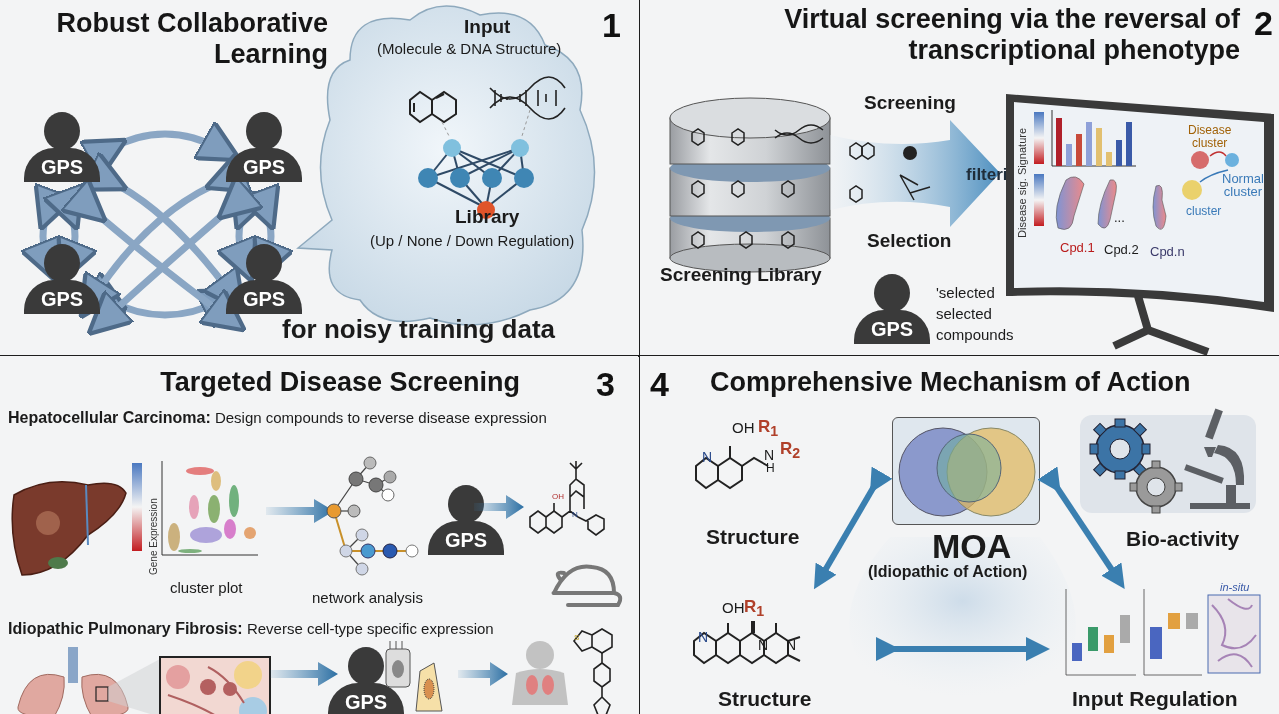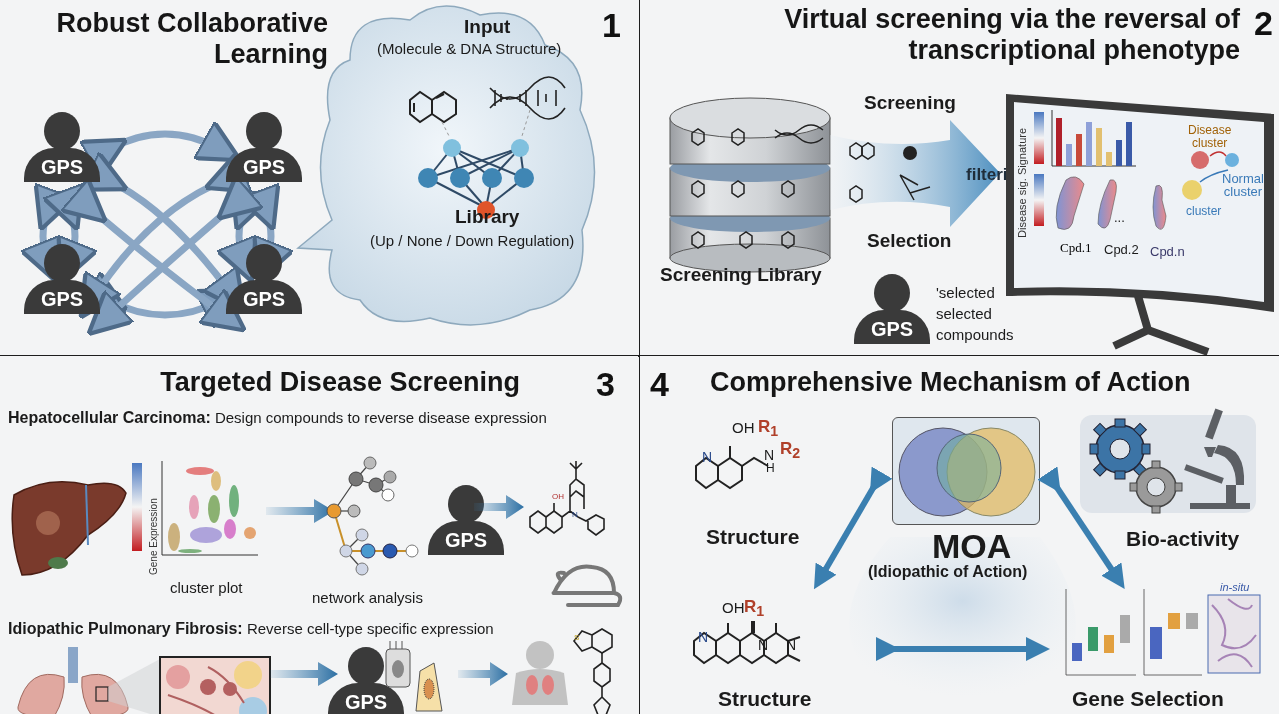--- a/index.html
+++ b/index.html
@@ -119,20 +119,21 @@
     <circle cx="28" cy="108" r="10" fill="#3f86b4"></circle>
     <circle cx="60" cy="108" r="10" fill="#3f86b4"></circle>
     <circle cx="92" cy="108" r="10" fill="#3f86b4"></circle>
     <circle cx="124" cy="108" r="10" fill="#3f86b4"></circle>
     <circle cx="86" cy="140" r="9" fill="#e0542a"></circle>
   </svg>
 
   <div class="lbl bold" style="left:455px;top:206px;font-size:19px;">Library</div>
   <div class="lbl" style="left:370px;top:232px;font-size:15px;">(Up / None / Down Regulation)</div>
 
+  <div class="lbl bold" style="left:282px;top:314px;font-size:26px;">for noisy training data</div>
 </div>
 
 <div class="panel" id="p2">
   <div class="title abs" style="left:100px;top:4px;width:500px;">
     <div>Virtual screening via the reversal of</div>
     <div>transcriptional phenotype</div>
   </div>
   <div class="num" style="left:614px;top:4px;">2</div>
 
   <svg width="180" height="180" style="left:20px;top:88px;">
@@ -227,21 +228,21 @@
     <path d="M192,48 Q202,40 208,48" stroke="#c03030" stroke-width="1.5" fill="none"></path>
     <path d="M210,62 Q192,66 182,74" stroke="#3a7ab8" stroke-width="1.5" fill="none"></path>
   </svg>
   <div class="lbl" style="left:376px;top:112px;font-size:11px;transform:rotate(-90deg);transform-origin:left top;top:238px;color:#333;">Disease sig.  Signature</div>
   <div class="lbl" style="left:548px;top:124px;font-size:12px;color:#a16207;line-height:13px;text-align:center;white-space:pre;">Disease
 cluster</div>
   <div class="lbl" style="left:582px;top:172px;font-size:13px;color:#3a7ab8;line-height:13px;text-align:center;white-space:pre;">Normal
 cluster</div>
   <div class="lbl" style="left:546px;top:204px;font-size:12px;color:#3a7ab8;">cluster</div>
   <div class="lbl" style="left:474px;top:210px;font-size:13px;">...</div>
-  <div class="lbl" style="left:420px;top:240px;font-size:13px;color:#000000;font-family:Liberation Serif, serif;">Cpd.1</div>
+  <div class="lbl" style="left:420px;top:240px;font-size:13px;color:#b91c1c;">Cpd.1</div>
   <div class="lbl" style="left:464px;top:242px;font-size:13px;">Cpd.2</div>
   <div class="lbl" style="left:510px;top:244px;font-size:13px;color:#3a3a6a;">Cpd.n</div>
 
   <div class="gps" style="left:214px;top:274px;">
     <div class="head"></div>
     <div class="body">GPS</div>
   </div>
   <div class="lbl" style="left:296px;top:282px;font-size:15px;line-height:21px;">
     <div>'selected</div>
     <div>selected</div>
@@ -528,14 +529,14 @@
     <rect x="68" y="30" width="10" height="28" fill="#aaa"></rect>
     <line x1="92" y1="4" x2="92" y2="90" stroke="#444" stroke-width="0.8"></line>
     <line x1="92" y1="90" x2="150" y2="90" stroke="#444" stroke-width="0.8"></line>
     <rect x="98" y="42" width="12" height="32" fill="#4a66c0"></rect>
     <rect x="116" y="28" width="12" height="16" fill="#e2a040"></rect>
     <rect x="134" y="28" width="12" height="16" fill="#aaa"></rect>
     <rect x="156" y="10" width="52" height="78" fill="#e8e4ea" stroke="#4a6ab0"></rect>
     <path d="M160,20 Q180,40 170,60 Q190,70 204,50 M166,76 Q186,60 200,82 M176,14 Q196,30 200,20" stroke="#8a5aa0" stroke-width="2" fill="none" opacity="0.7"></path>
   </svg>
   <div class="lbl" style="left:580px;top:224px;font-size:11px;font-style:italic;color:#3a5aa8;">in-situ</div>
-  <div class="lbl bold" style="left:432px;top:330px;font-size:21px;">Gene Selection</div>
+  <div class="lbl bold" style="left:432px;top:330px;font-size:21px;">Input Regulation</div>
 </div>
 
 </body></html>

